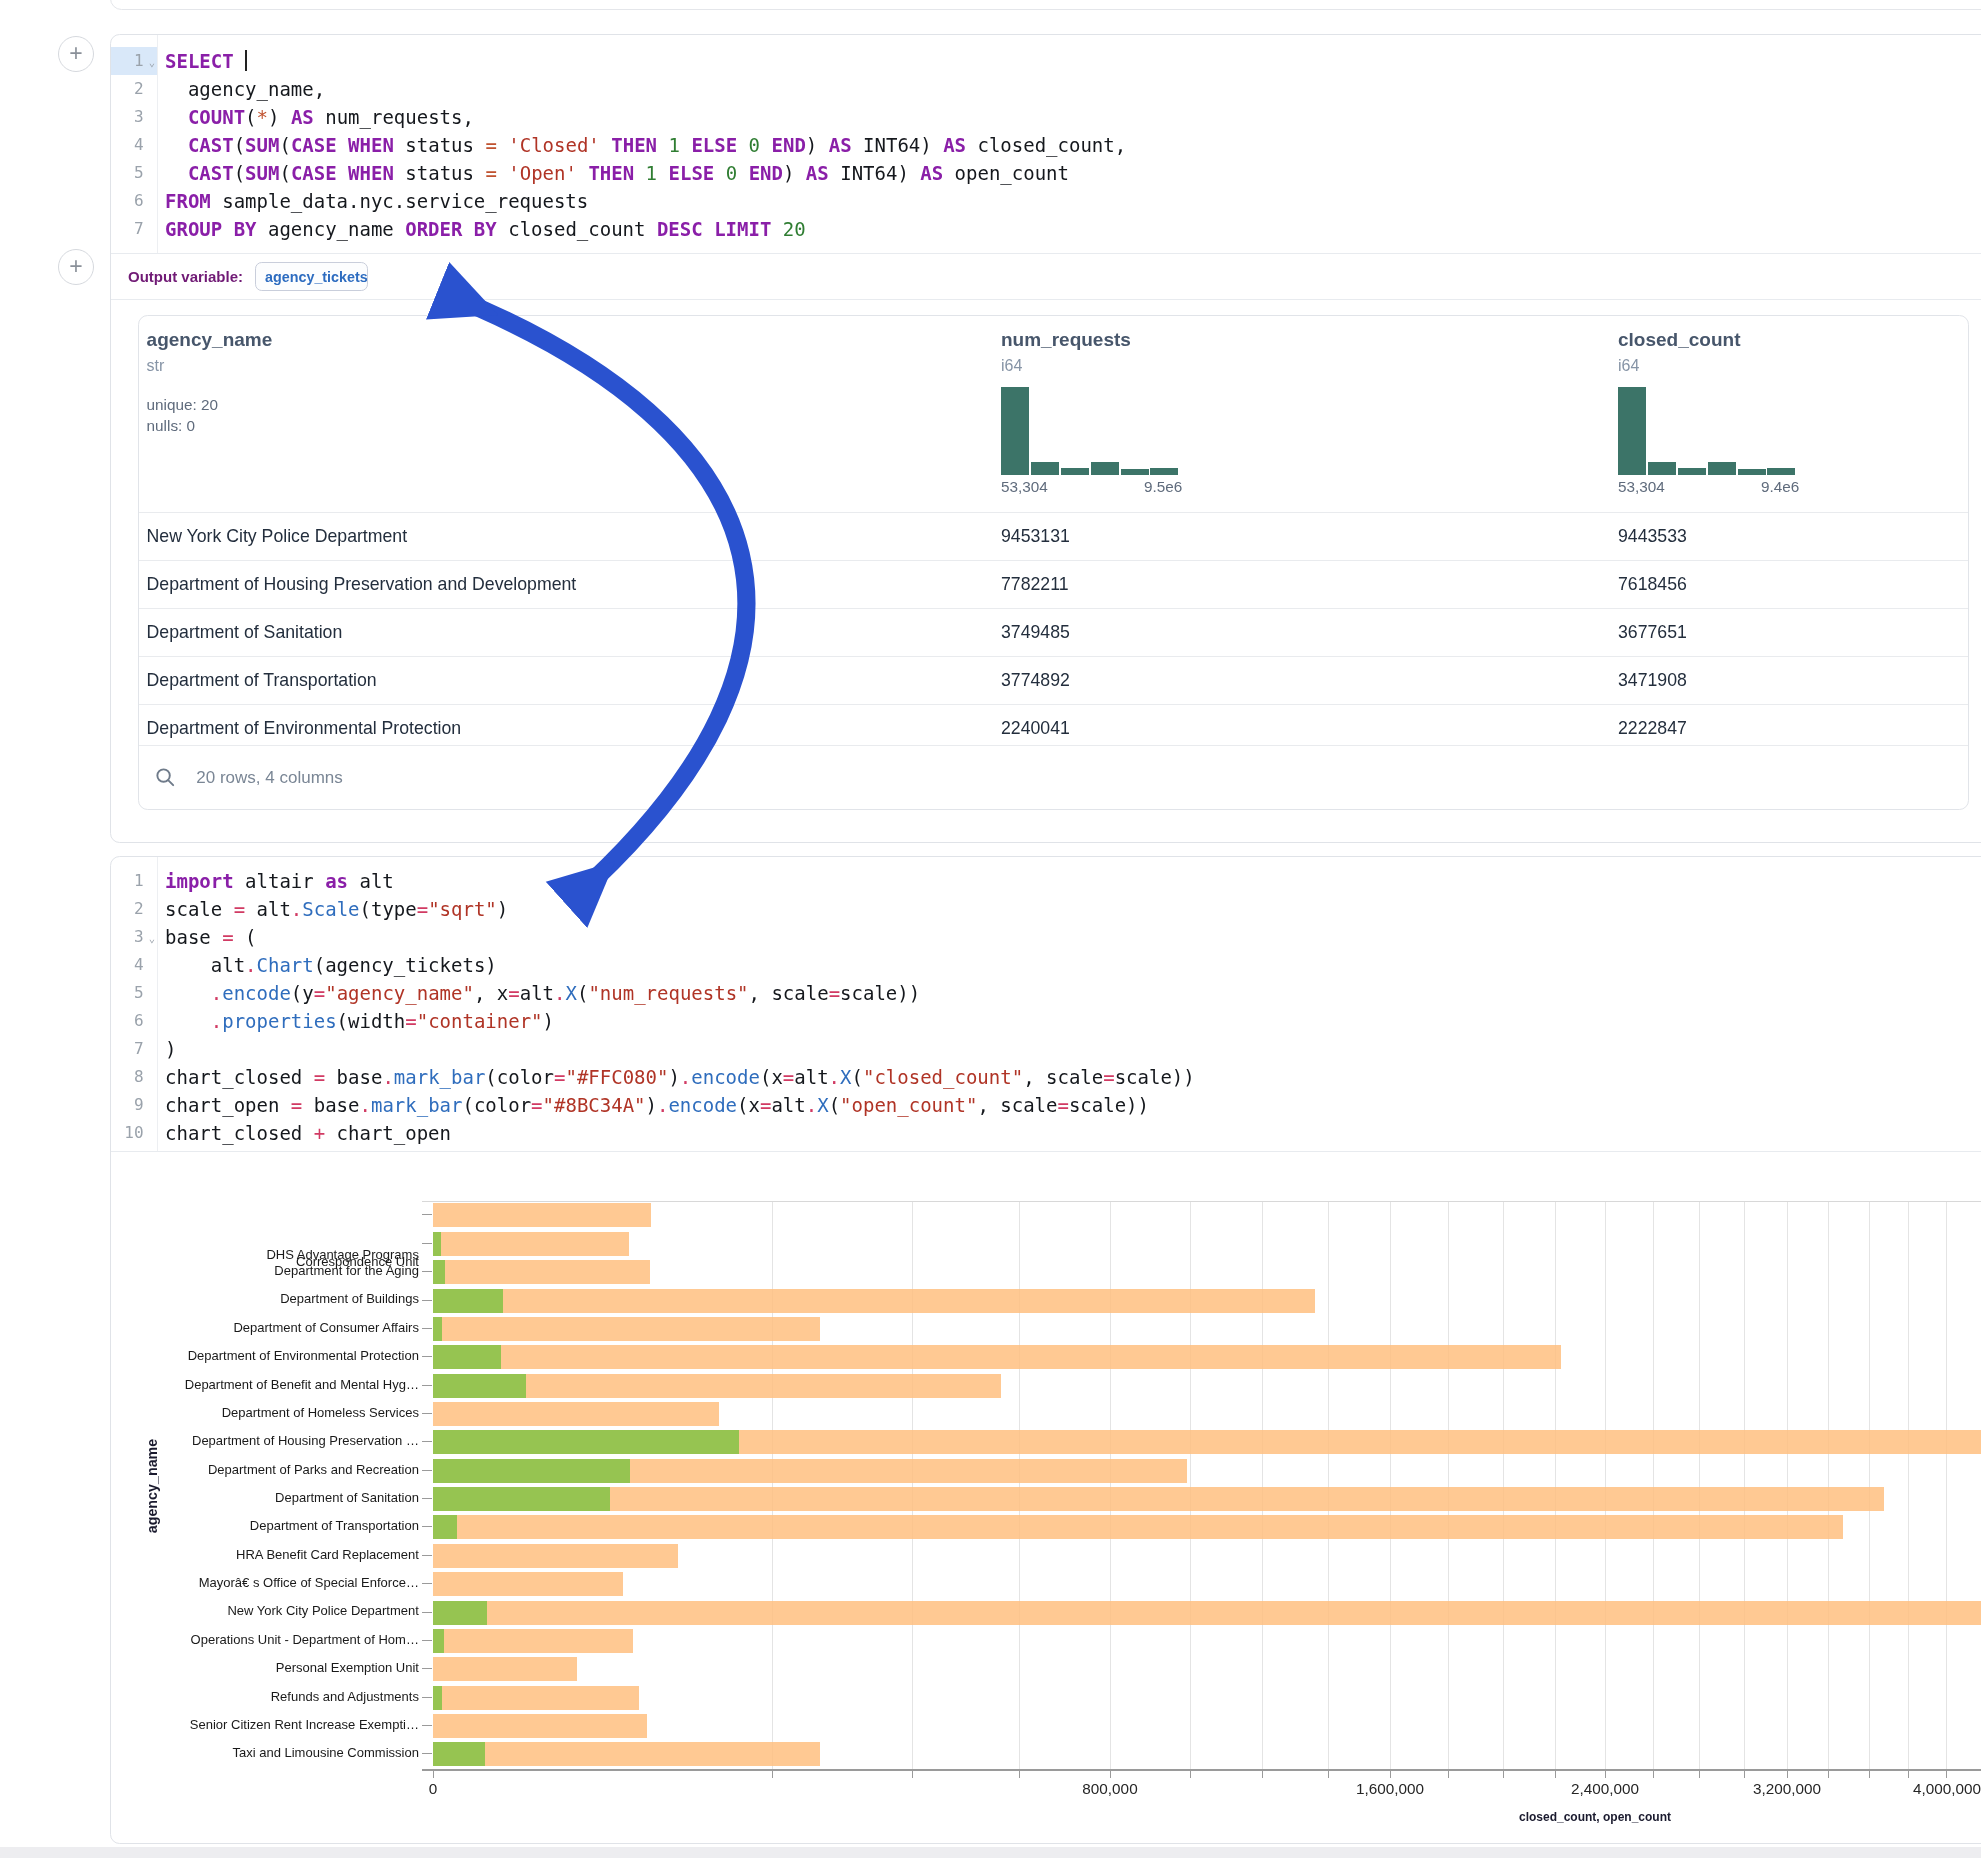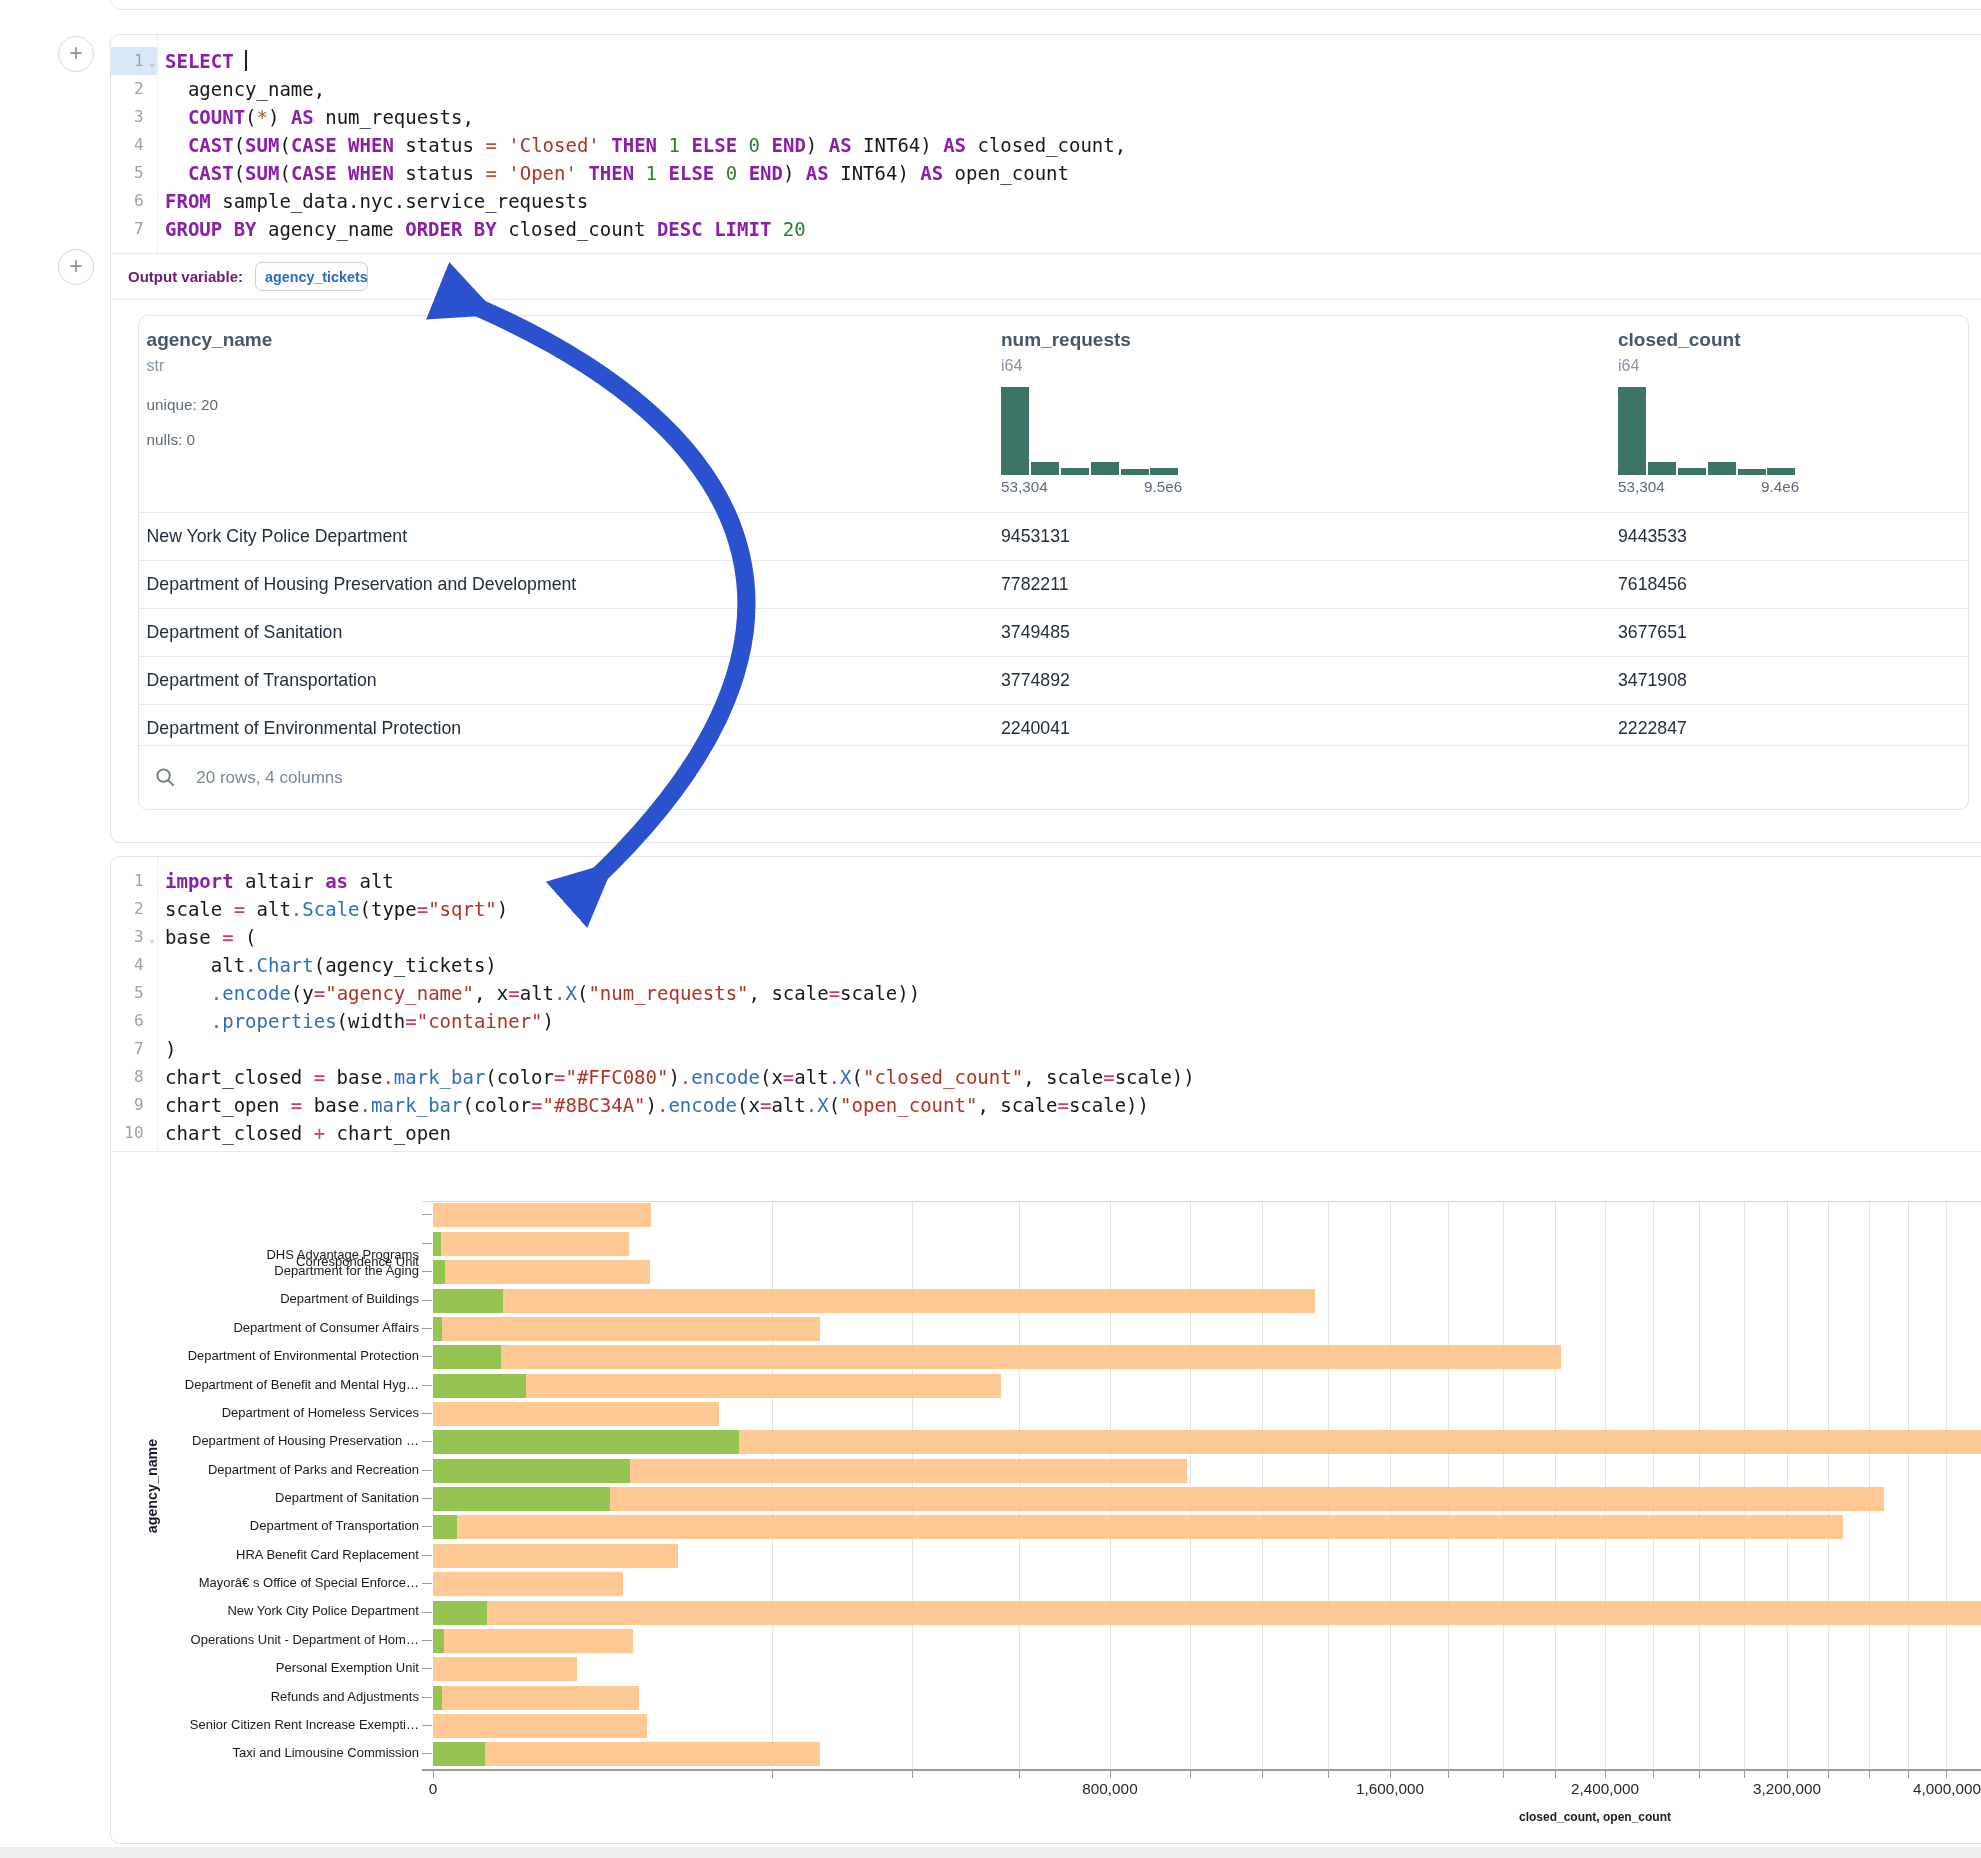--- a/index.html
+++ b/index.html
@@ -39,21 +39,21 @@
   #output-label{font-size:15px;font-weight:bold;color:#701a75;}
   #output-pill{margin-left:11.5px;height:29px;width:113px;border:1px solid #c9cedb;border-radius:6.7px;
     background:#fcfdfe;font-size:14.3px;font-weight:bold;color:#2d6cc0;line-height:28px;
     padding-left:9.6px;box-sizing:border-box;overflow:hidden;white-space:nowrap;}
   
   #df-card{position:absolute;left:27px;top:280px;width:1831px;height:495px;
     border:1px solid #e1e4e9;border-radius:9.6px;background:#fff;box-sizing:border-box;overflow:hidden;}
   .df-col{position:absolute;top:13.4px;}
   .df-colname{font-size:19px;font-weight:bold;color:#47566b;}
   .df-dtype{font-size:16px;color:#8694a6;margin-top:5.7px;}
-  .df-meta{font-size:15.3px;color:#5f6b7c;margin-top:17px;}
+  .df-meta{font-size:15.3px;color:#5f6b7c;margin-top:3px;}
   .df-meta.first{margin-top:21px;}
   .hist{display:flex;align-items:flex-end;gap:1.9px;height:88px;width:182px;margin-top:11.5px;}
   .hist div{background:#3c7468;}
   .histlabels{position:relative;width:210px;height:19px;margin-top:3.8px;font-size:15.3px;color:#5f6b7c;}
   .histlabels .maxl{position:absolute;left:143px;top:0;}
   #df-rows{position:absolute;left:0;top:196px;width:100%;}
   .df-row{position:relative;height:47px;line-height:47px;border-top:1px solid #e9ebee;font-size:17.7px;color:#232e3d;}
   .df-row span{position:absolute;top:0;}
   #df-footer{position:absolute;left:0;bottom:0;width:100%;height:64px;border-top:1px solid #e9ebee;
     display:flex;align-items:center;padding-left:15.3px;box-sizing:border-box;color:#7a8695;font-size:17px;}

